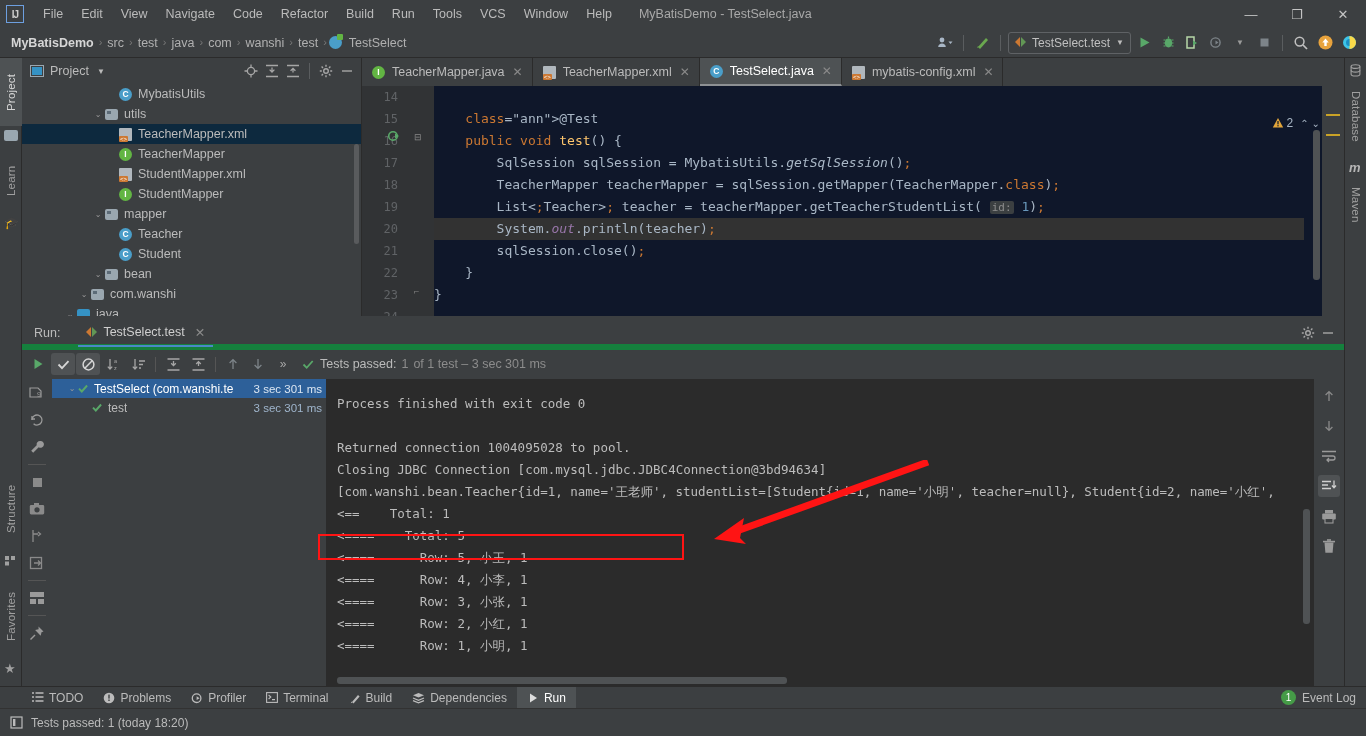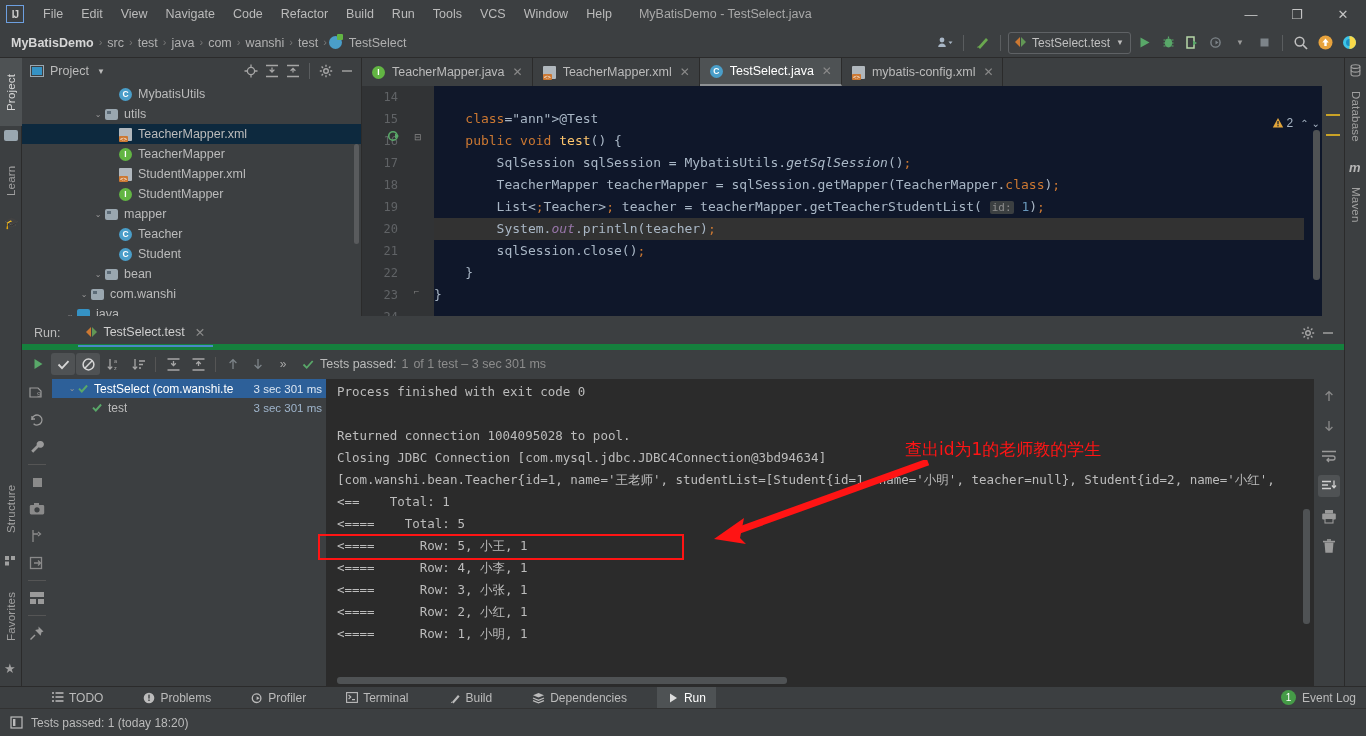--- a/index.html
+++ b/index.html
@@ -145,38 +145,38 @@
   .ri-sep { width:18px; height:1px; background:#555; }
   .tests-tree { width:275px; height:307px; background:#3c3f41; border-right:1px solid #2b2b2b; font-size:12px; }
   .tt-row { height:19px; display:flex; align-items:center; padding-right:4px; color:#bbbbbb; }
   .tt-row.sel { background:#2d6099; color:#ffffff; }
   .tt-name { white-space:nowrap; overflow:hidden; text-overflow:clip; }
   .tt-time { margin-left:auto; font-size:11.5px; color:#9fb5cc; }
   .tt-row.sel .tt-time { color:#dbe6f2; }
   .console {
     position:relative; flex:1; height:307px; background:#2b2b2b; overflow:hidden;
     font-family:"DejaVu Sans Mono", monospace; font-size:12.5px; line-height:22px; color:#bcbcbc;
-    padding-left:10px; padding-top:2px; white-space:pre;
+    padding-left:10px; padding-top:14px; white-space:pre;
   }
   .console .cl { height:22px; }
   .console-right { width:30px; height:307px; background:#3c3f41; display:flex; flex-direction:column; align-items:center; padding-top:6px; gap:8px; }
   .cr { width:22px; height:22px; display:flex; align-items:center; justify-content:center; color:#9a9a9a; border-radius:3px;}
   .cr.on { background:#4f5254; }
   .console-vscroll { position:absolute; right:4px; top:130px; width:7px; height:115px; background:#4f5254; border-radius:3px; }
   .console-hscroll { position:absolute; left:10px; bottom:2px; height:7px; width:450px; background:#4f5254; border-radius:3px; }
 
   
   .anno-box { position:absolute; border:2px solid #ff1414; pointer-events:none; }
   .anno-text { position:absolute; color:#ff1414; font-size:17px; font-family:"DejaVu Sans", sans-serif; white-space:nowrap; }
   .anno-arrow { position:absolute; pointer-events:none; }
 
   
   .statusbar-top {
     position:absolute; left:0; bottom:28px; width:1366px; height:22px;
-    background:#3c3f41; display:flex; align-items:center; border-top:1px solid #2b2b2b;gap:20px;
+    background:#3c3f41; display:flex; align-items:center; border-top:1px solid #2b2b2b;
   }
   .sb-item { display:flex; align-items:center; gap:5px; padding:0 10px; height:22px; color:#bbbbbb; font-size:12px; }
   .sb-item.active { background:#4e5254; color:#ffffff; }
   .sb-right { margin-left:auto; display:flex; align-items:center; padding-right:10px; gap:6px; }
   .badge-1 { width:15px;height:15px;border-radius:50%;background:#459b47;color:#fff;font-size:10px;display:flex;align-items:center;justify-content:center;}
   .statusbar {
     position:absolute; left:0; bottom:0; width:1366px; height:28px;
     background:#3c3f41; display:flex; align-items:center; padding-left:10px; gap:8px;
     border-top:1px solid #323232;
   }
@@ -781,21 +781,20 @@
           <svg width="14" height="15" viewBox="0 0 14 15">
               <path d="M2.5 3.5h9l-.9 10.3H3.4z" fill="#9a9a9a"></path>
               <rect x="1" y="1.8" width="12" height="1.6" fill="#9a9a9a"></rect>
               <rect x="5" y="0.2" width="4" height="1.6" fill="#9a9a9a"></rect>
             </svg>
         </div>
       </div>
     </div>
   </div>
 
-  <div class="anno-text" style="left:905px; top:438px;">查出id为1的老师教的学生</div>
   <svg class="anno-arrow" style="left:700px; top:460px;" width="230" height="90" viewBox="0 0 230 90">
     <path d="M228 2 L34 72" stroke="#ff1414" stroke-width="7" stroke-linecap="butt"></path>
     <path d="M14 79 L44 58 L40 78 L46 84 Z" fill="#ff1414"></path>
   </svg>
   <div class="anno-box" style="left:318px; top:534px; width:366px; height:26px;"></div>
 
   <div class="statusbar-top">
     <div style="width:22px"></div>
     <div class="sb-item">
       <span>

